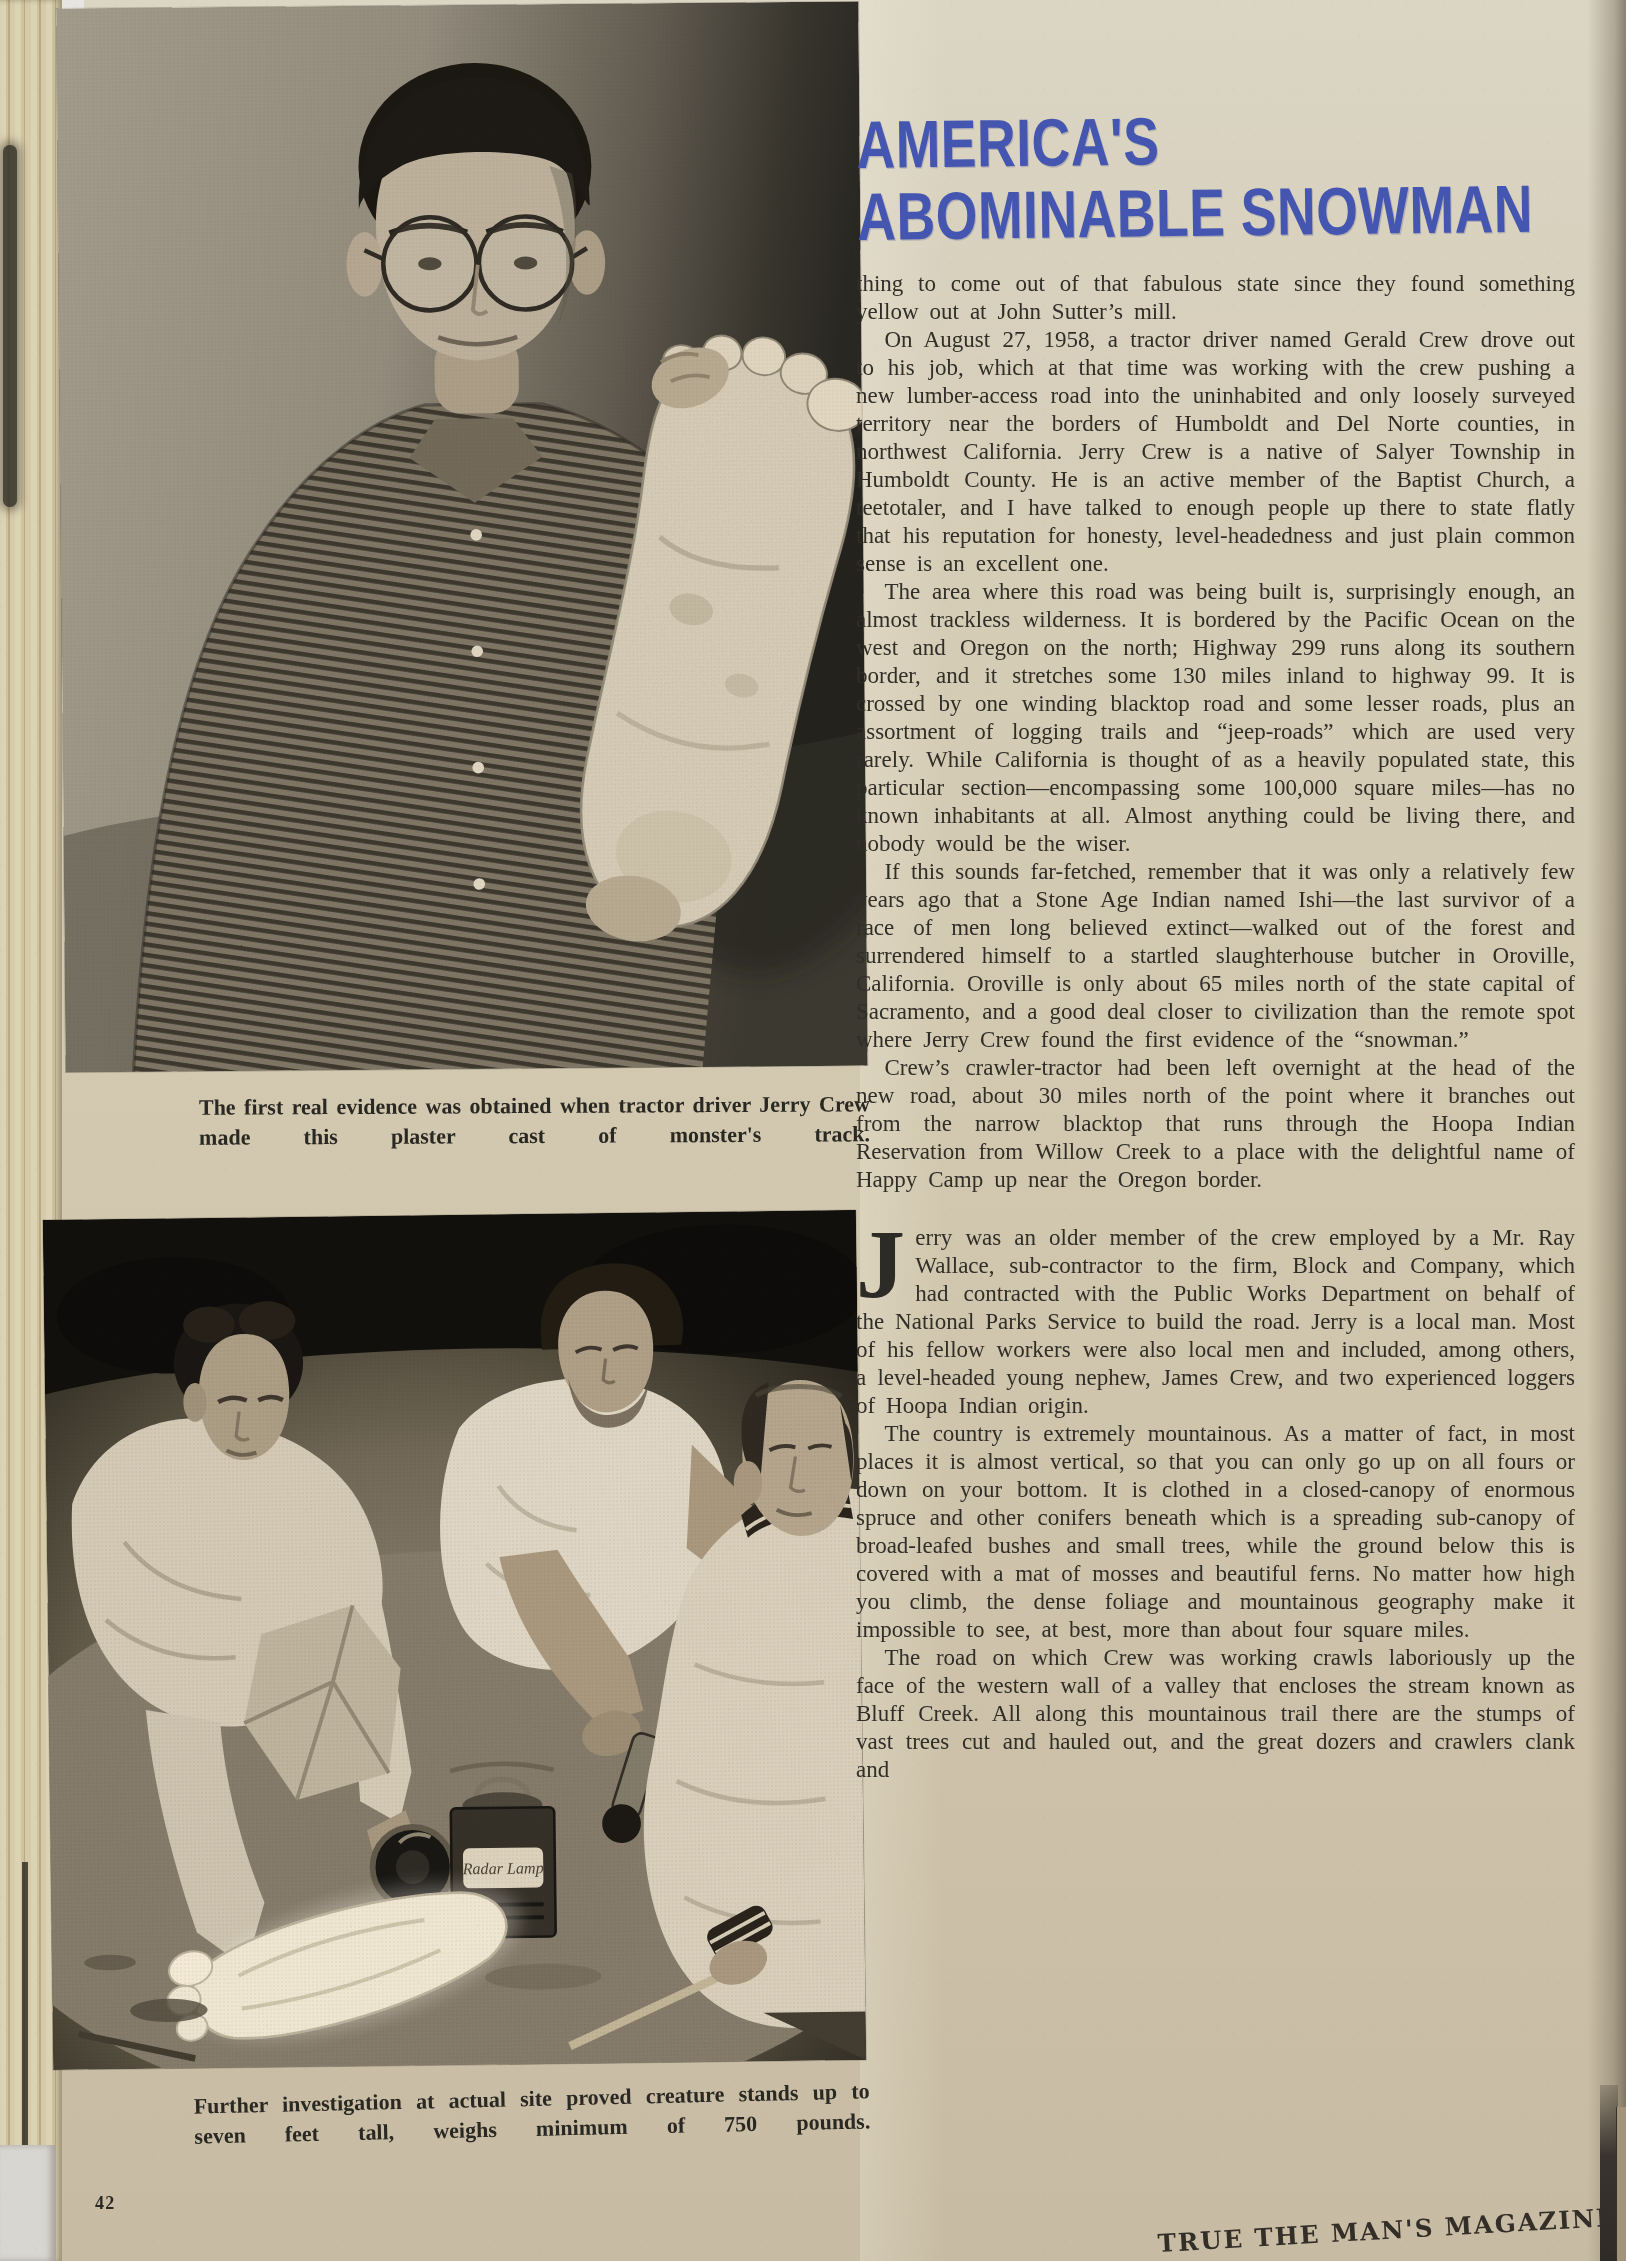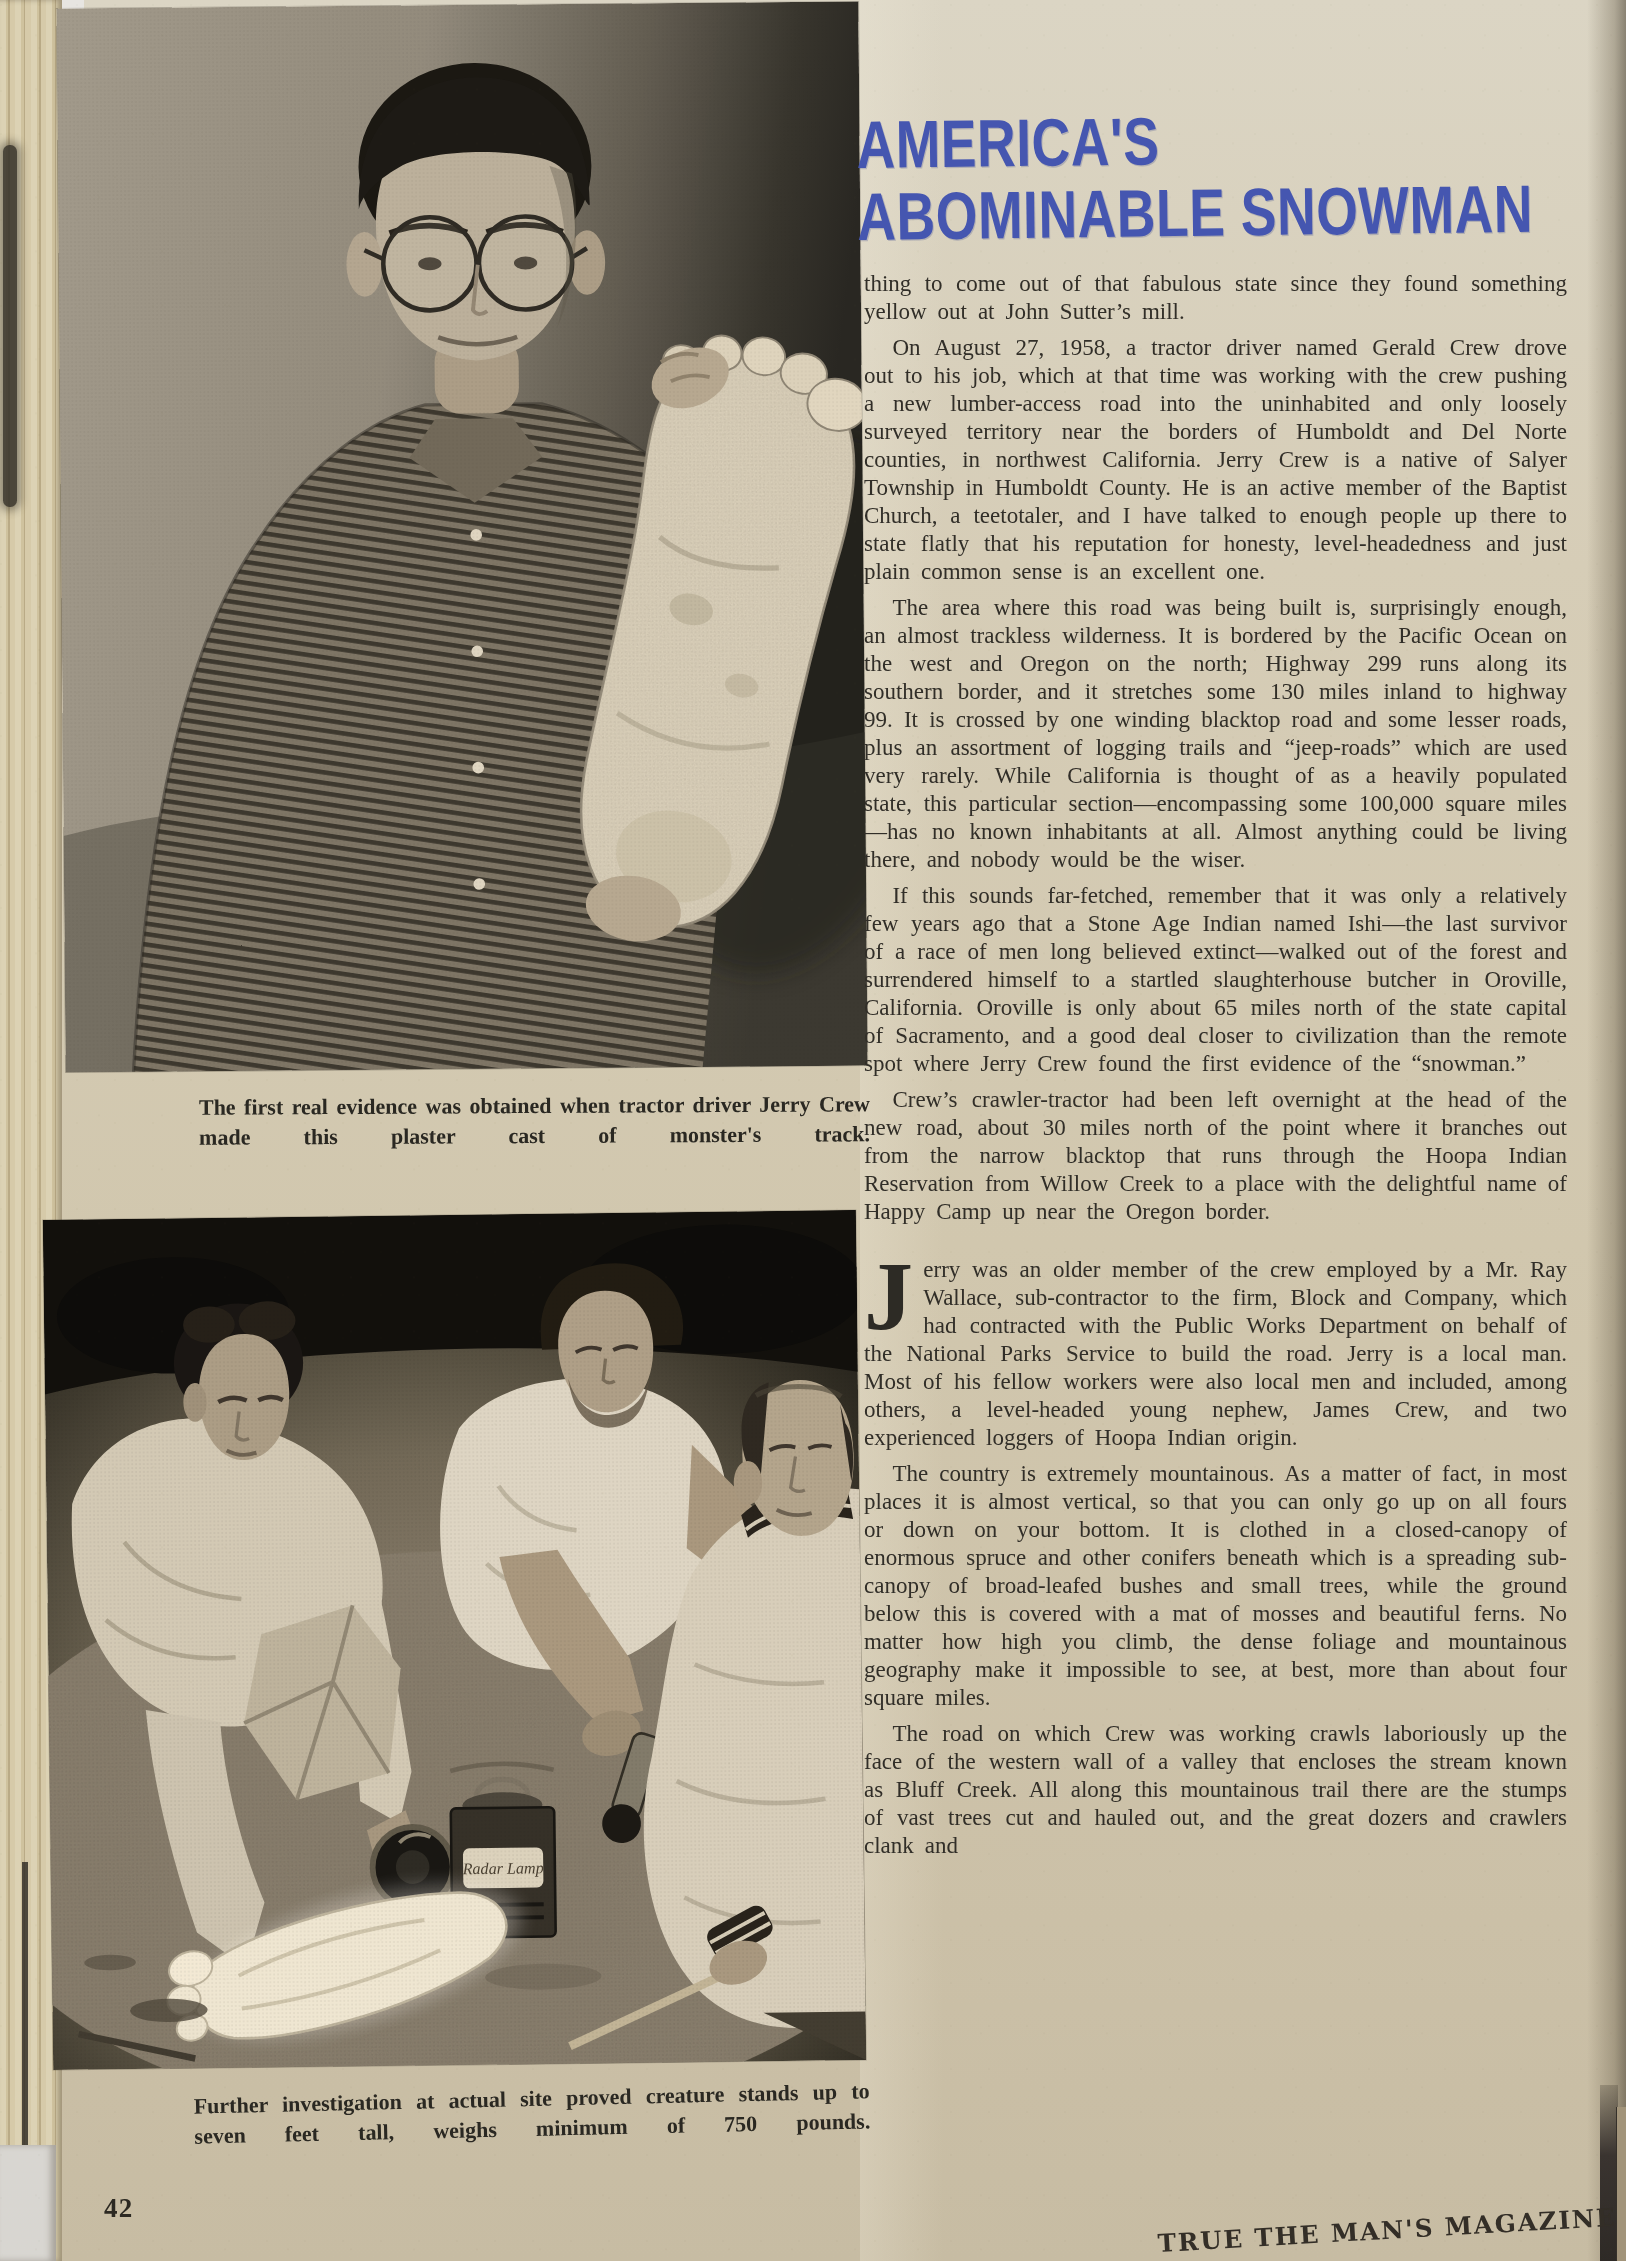--- a/index.html
+++ b/index.html
@@ -41,27 +41,27 @@
   .caption-bottom{left:194px;top:2084px;width:676px;transform:rotate(-1.3deg);}
 
   
   .column{left:856px;top:109px;width:719px;}
   .headline{font-family:"Liberation Sans",sans-serif;font-weight:800;color:#4556b0;
     transform:rotate(-.7deg);transform-origin:left top;margin:0 0 17px 0;}
   .headline .hl{display:inline-block;transform:scaleX(.8);transform-origin:left center;
     font-size:67px;line-height:72px;letter-spacing:0.6px;white-space:nowrap;
     text-shadow:1.3px 1.3px 0 rgba(60,70,140,.25);}
   .body-text{font-size:23px;line-height:28px;text-align:justify;word-spacing:5.2px;color:#312e28;}
-  .body-text p{margin:8px;}
+  .body-text p{margin:0;}
   .body-text p.ind{text-indent:28.4px;}
   .body-text p.gap{margin-top:30px;}
   .dropcap{float:left;font-weight:700;font-size:98px;line-height:72px;
     padding:3.9px 10.3px 0 0;margin-bottom:-17px;color:#2d2b25;}
 
-  .page-number{left:104px;top:2193px;font-weight:700;font-size:27px;color:#2c2922;letter-spacing:1.3px;}
+  .page-number{left:95px;top:2193px;font-weight:700;font-size:18px;color:#2c2922;letter-spacing:1.3px;}
   .magazine-footer{left:1157px;top:2203px;width:453px;text-align:right;
     font-family:"DejaVu Serif",serif;font-weight:700;font-size:24.6px;letter-spacing:1.9px;
     color:#332e27;transform:rotate(-3.3deg);transform-origin:right center;white-space:nowrap;}
 </style>
 </head>
 <body>
 
 <div id="screenshot">
 
   <div class="abs scan-corner-tl"></div>

